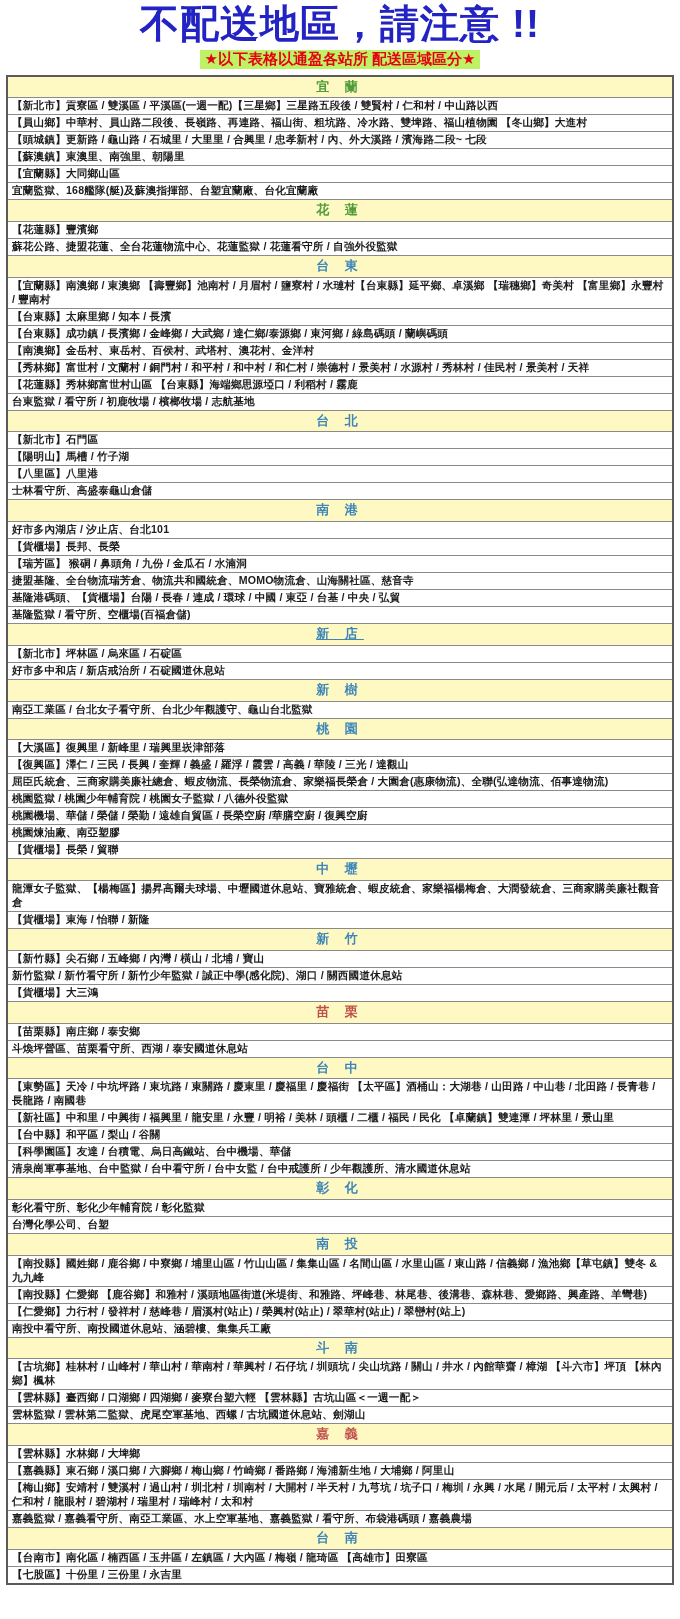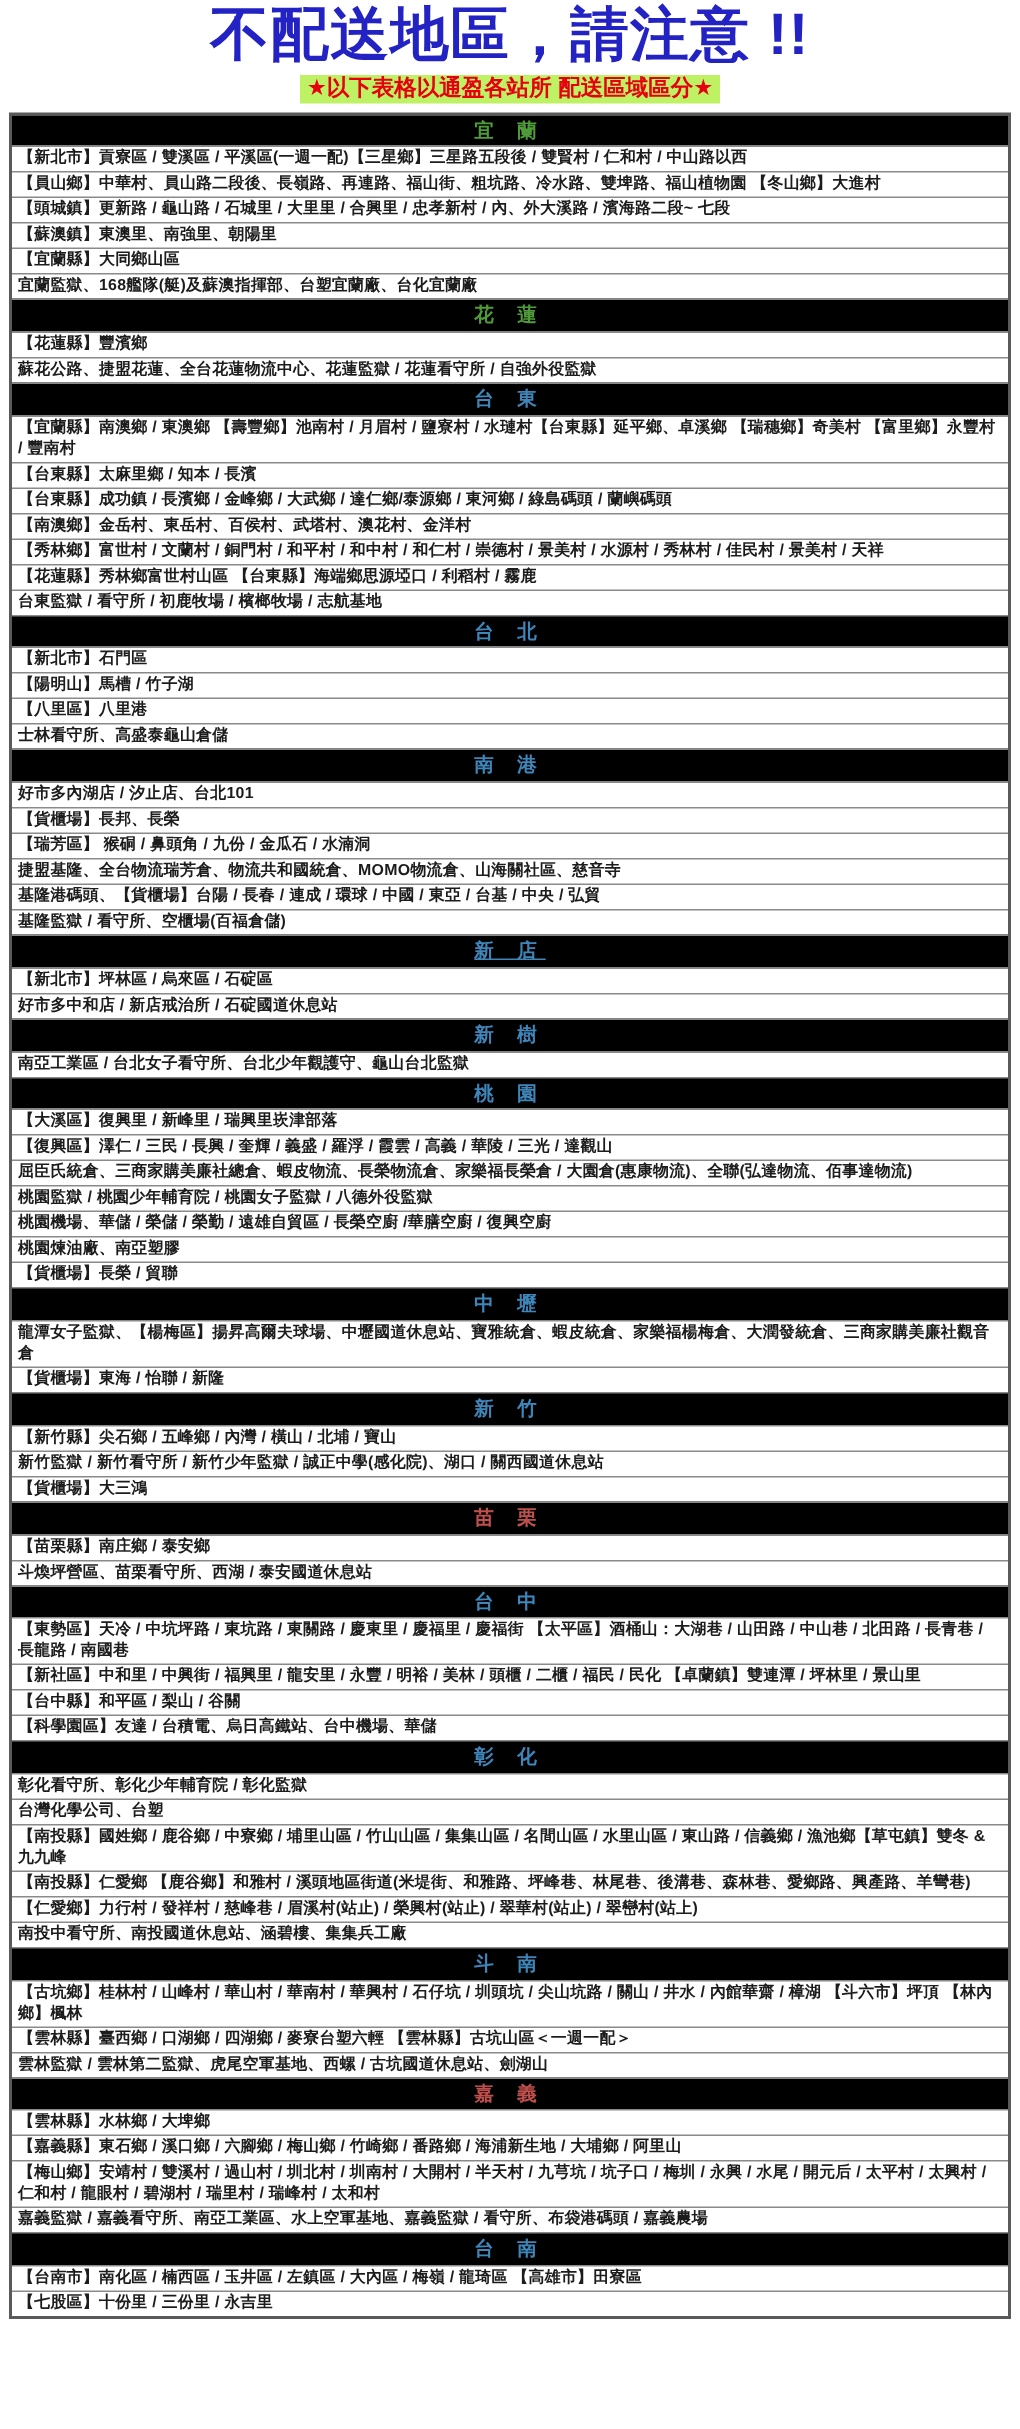--- a/index.html
+++ b/index.html
@@ -5,21 +5,21 @@
   * { box-sizing: border-box; margin: 0; padding: 0; }
   html,body { width:680px; background:#ffffff; font-family:"Liberation Sans","DejaVu Sans",sans-serif; }
   body { height:1619px; overflow:hidden; position:relative; }
 
   .page-header { text-align:center; padding-top:2px; }
   .page-title { font-size:39px; font-weight:bold; color:#2323c4; letter-spacing:1px; line-height:1.15; }
   .page-subtitle { display:inline-block; margin-top:3px; background:#bef264; color:#e60012; font-weight:bold; font-size:15px; padding:0 4px; line-height:1.25; }
 
   .delivery-table { margin:6px 6px 0 6px; border:2px solid #5a5a5a; background:#fff; }
   .sec {
-    background:#000000; text-align:center; font-weight:bold; font-size:13px;
+    background:#fef9c3; text-align:center; font-weight:bold; font-size:13px;
     letter-spacing:6px; line-height:1.45; border-top:1px solid #8a8a8a; padding:1px 0;
   }
   .row {
     font-size:10.6px; font-weight:bold; color:#1c1c1c; line-height:1.32;
     padding:1px 3px 1px 4px; border-top:1px solid #8a8a8a; letter-spacing:0.2px;
   }
   .delivery-table > div:first-child { border-top:none; }
 </style>
 </head>
 <body>
@@ -81,23 +81,25 @@
     <div class="row">新竹監獄 / 新竹看守所 / 新竹少年監獄 / 誠正中學(感化院)、湖口 / 關西國道休息站</div>
     <div class="row">【貨櫃場】大三鴻</div>
     <div class="sec" style="color: rgb(192, 80, 77);">苗 栗</div>
     <div class="row">【苗栗縣】南庄鄉 / 泰安鄉</div>
     <div class="row">斗煥坪營區、苗栗看守所、西湖 / 泰安國道休息站</div>
     <div class="sec" style="color: rgb(62, 134, 186);">台 中</div>
     <div class="row">【東勢區】天冷 / 中坑坪路 / 東坑路 / 東關路 / 慶東里 / 慶福里 / 慶福街 【太平區】酒桶山：大湖巷 / 山田路 / 中山巷 / 北田路 / 長青巷 / 長龍路 / 南國巷</div>
     <div class="row">【新社區】中和里 / 中興街 / 福興里 / 龍安里 / 永豐 / 明裕 / 美林 / 頭櫃 / 二櫃 / 福民 / 民化 【卓蘭鎮】雙連潭 / 坪林里 / 景山里</div>
     <div class="row">【台中縣】和平區 / 梨山 / 谷關</div>
     <div class="row">【科學園區】友達 / 台積電、烏日高鐵站、台中機場、華儲</div>
+    <div class="row">清泉崗軍事基地、台中監獄 / 台中看守所 / 台中女監 / 台中戒護所 / 少年觀護所、清水國道休息站</div>
     <div class="sec" style="color: rgb(62, 134, 186);">彰 化</div>
     <div class="row">彰化看守所、彰化少年輔育院 / 彰化監獄</div>
     <div class="row">台灣化學公司、台塑</div>
+    <div class="sec" style="color: rgb(62, 134, 186);">南 投</div>
     <div class="row">【南投縣】國姓鄉 / 鹿谷鄉 / 中寮鄉 / 埔里山區 / 竹山山區 / 集集山區 / 名間山區 / 水里山區 / 東山路 / 信義鄉 / 漁池鄉【草屯鎮】雙冬 &amp; 九九峰</div>
     <div class="row">【南投縣】仁愛鄉 【鹿谷鄉】和雅村 / 溪頭地區街道(米堤街、和雅路、坪峰巷、林尾巷、後溝巷、森林巷、愛鄉路、興產路、羊彎巷)</div>
     <div class="row">【仁愛鄉】力行村 / 發祥村 / 慈峰巷 / 眉溪村(站止) / 榮興村(站止) / 翠華村(站止) / 翠巒村(站上)</div>
     <div class="row">南投中看守所、南投國道休息站、涵碧樓、集集兵工廠</div>
     <div class="sec" style="color: rgb(62, 134, 186);">斗 南</div>
     <div class="row">【古坑鄉】桂林村 / 山峰村 / 華山村 / 華南村 / 華興村 / 石仔坑 / 圳頭坑 / 尖山坑路 / 關山 / 井水 / 內館華齋 / 樟湖 【斗六市】坪頂 【林內鄉】楓林</div>
     <div class="row">【雲林縣】臺西鄉 / 口湖鄉 / 四湖鄉 / 麥寮台塑六輕 【雲林縣】古坑山區＜一週一配＞</div>
     <div class="row">雲林監獄 / 雲林第二監獄、虎尾空軍基地、西螺 / 古坑國道休息站、劍湖山</div>
     <div class="sec" style="color: rgb(192, 80, 77);">嘉 義</div>
     <div class="row">【雲林縣】水林鄉 / 大埤鄉</div>

